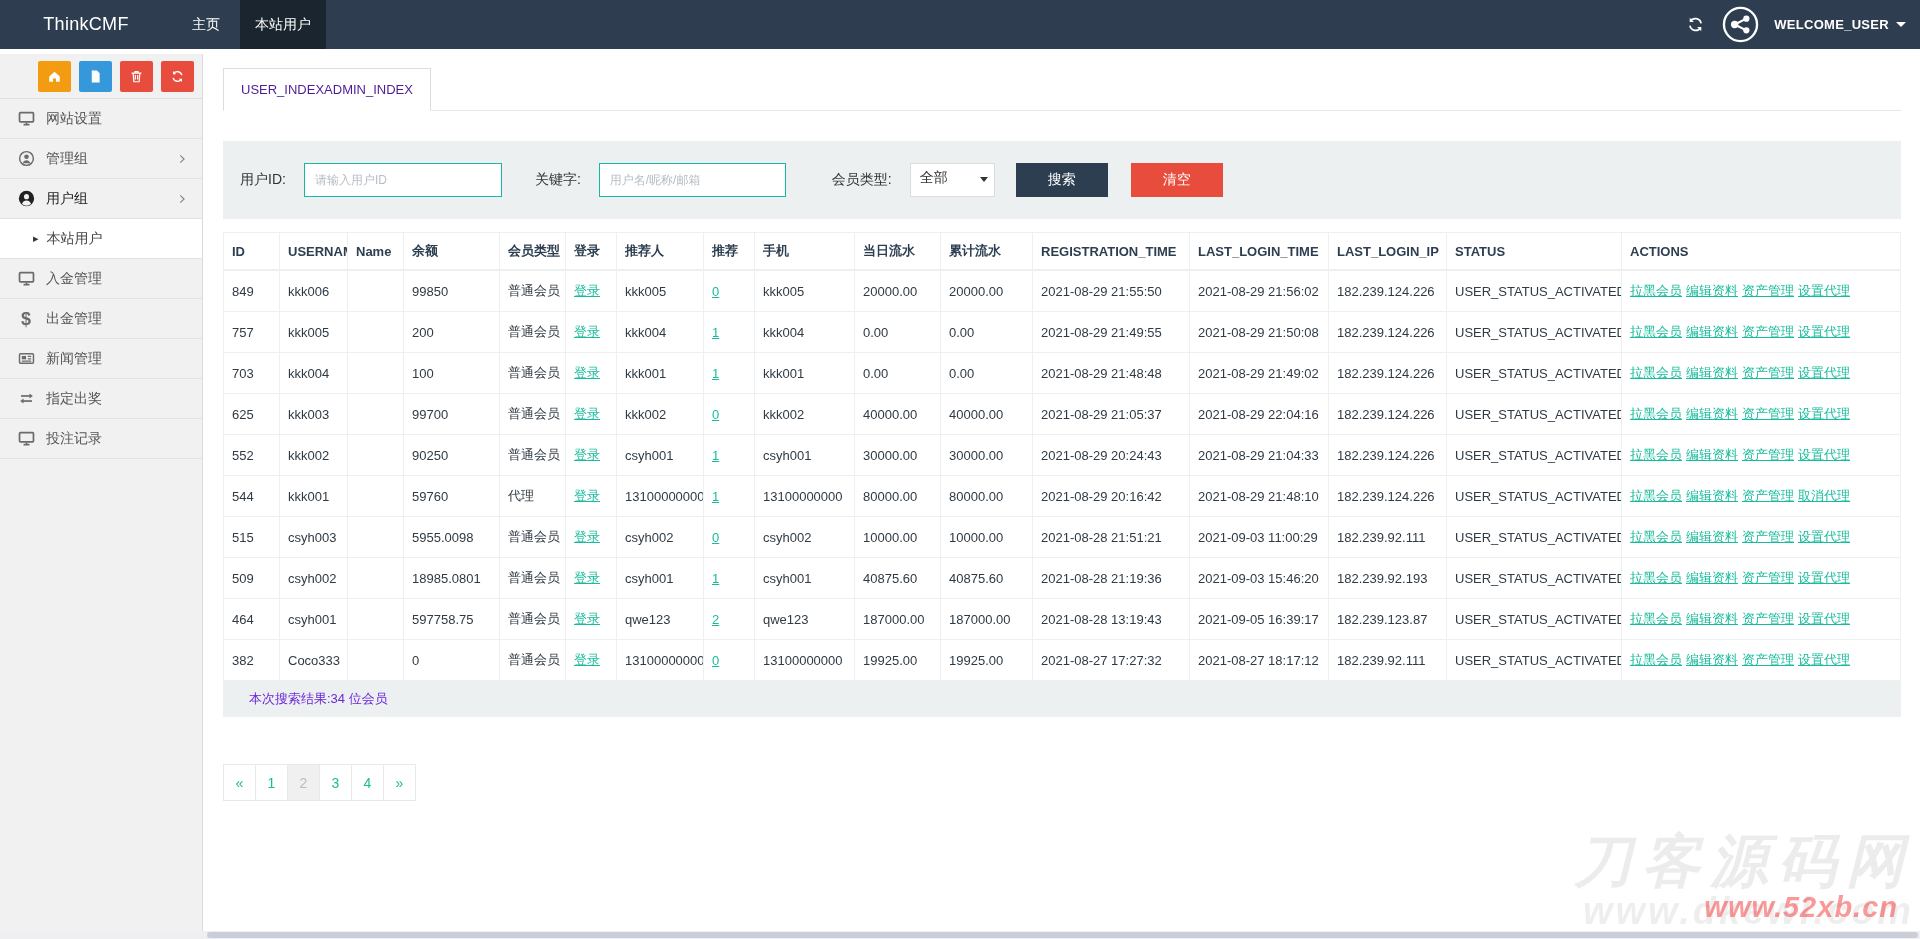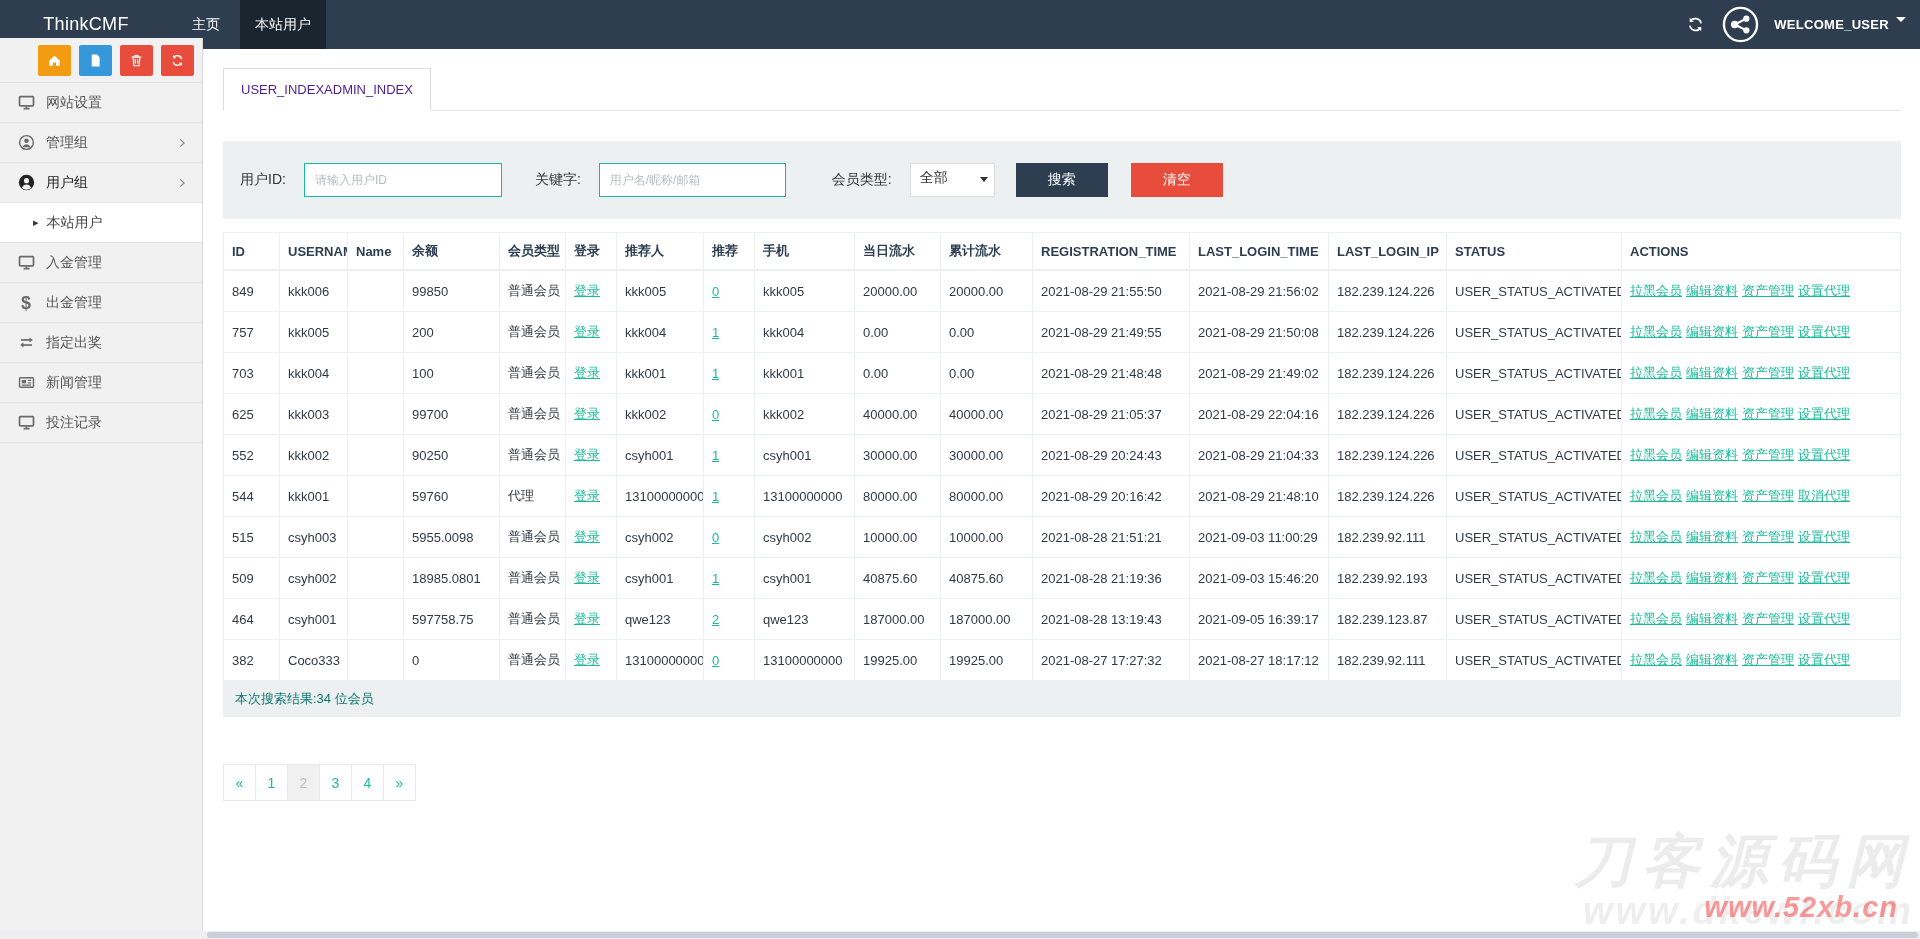--- a/index.html
+++ b/index.html
@@ -11,25 +11,25 @@
   
   .topbar { height:49px; background:#2e3e50; display:flex; align-items:stretch; color:#fff; }
   .brand { width:172px; display:flex; align-items:center; justify-content:center; font-size:18px; font-weight:500; letter-spacing:.3px; }
   .top-tabs { display:flex; align-items:stretch; }
   .top-tab { padding:0 20px; display:flex; align-items:center; font-size:14px; cursor:pointer; }
   .top-tab.active { background:#1a2530; padding:0 15px; }
   .topbar-right { margin-left:auto; display:flex; align-items:center; gap:15px; padding-right:14px; }
   .refresh-btn { width:20px; height:20px; cursor:pointer; display:flex; align-items:center; }
   .refresh-btn svg { width:17px; height:17px; }
   .avatar { width:37px; height:37px; cursor:pointer; }
-  .welcome-wrap { display:flex; gap:7px; cursor:pointer; }
+  .welcome-wrap { display:flex; align-items:center; gap:7px; cursor:pointer; }
   .welcome { font-size:13px; font-weight:bold; letter-spacing:.3px; }
   .caret-down { width:0; height:0; border-left:5px solid transparent; border-right:5px solid transparent; border-top:5px solid #fff; }
   
-  .sidebar { position:absolute; left:0; top:38px; bottom:0; width:203px; background:#f1f1f1; border-right:1px solid #d9d9d9; }
+  .sidebar { position:absolute; left:0; top:54px; bottom:0; width:203px; background:#f1f1f1; border-right:1px solid #d9d9d9; }
   .quick-row { height:45px; display:flex; align-items:center; gap:8px; padding-left:38px; border-bottom:1px solid #e0e0e0; }
   .quick-btn { width:33px; height:31px; border-radius:2px; border:none; display:flex; align-items:center; justify-content:center; cursor:pointer; padding:0; }
   .quick-btn svg { width:15px; height:15px; }
   .menu-item { height:40px; display:flex; align-items:center; padding:0 14px 0 15px; border-bottom:1px solid #e2e2e2; color:#555; font-size:14px; cursor:pointer; background:transparent; }
   .menu-item .mi-icon { width:22px; display:flex; justify-content:center; align-items:center; margin-right:9px; color:#6b6b6b; }
   .menu-item .mi-icon svg { width:17px; height:17px; }
   .menu-item.active { color:#1c1c1c; }
   .menu-item.active .mi-icon { color:#222; }
   .menu-item.sub { background:#fff; padding-left:33px; color:#444; }
   .sub-caret { font-size:11px; color:#333; margin-right:8px; }
@@ -54,21 +54,21 @@
   .btn-search { background:#2c3e50; margin-right:14px; }
   .btn-clear { background:#e74c3c; }
   
   .table-wrap { margin:13px 19px 0 19px; }
   table { width:100%; border-collapse:collapse; table-layout:fixed; font-size:13px; color:#2f3a44; }
   th, td { border:1px solid #ecf0f1; padding:8px; text-align:left; overflow:hidden; white-space:nowrap; }
   th { font-weight:bold; color:#2c3e50; border-bottom:2px solid #ecf0f1; padding:9px 8px; }
   td { padding:11px 8px; }
   td a { color:#18bc9c; text-decoration:underline; cursor:pointer; }
   td.c-actions a { margin-right:4px; }
-  .summary-band { margin:0 19px; background:#ecf0f1; padding:9px 12px; font-size:13px; color:#0f766e; }
+  .summary-band { margin:0 19px; background:#ecf0f1; padding:9px 26px; font-size:13px; color:#6d28d9; }
   
   .pagination { margin:47px 0 0 19px; display:inline-flex; }
   .page-box { min-width:33px; height:37px; display:flex; align-items:center; justify-content:center; border:1px solid #e8e8e8; margin-left:-1px; font-size:14px; color:#18bc9c; background:#fff; cursor:pointer; padding:0 11px; }
   .page-box:first-child { margin-left:0; }
   .page-box.current { background:#f0f0f0; color:#b7bec3; cursor:default; }
   
   .watermark { position:absolute; right:6px; bottom:9px; text-align:right; pointer-events:none; }
   .wm-title { font-size:58px; font-weight:bold; font-style:italic; color:rgba(0,0,0,0.075); letter-spacing:10px; line-height:1.05; }
   .wm-url { font-size:38px; font-weight:bold; font-style:italic; color:rgba(0,0,0,0.065); letter-spacing:3px; line-height:1; }
   .wm-red { position:absolute; right:16px; bottom:6px; font-size:29px; font-weight:bold; font-style:italic; color:rgba(244,70,70,0.55); letter-spacing:1px; }
@@ -199,37 +199,37 @@
       </div>
       <div class="menu-item">
         <span class="mi-icon">
           <span class="ic-dollar">$</span>
         </span>
         <span>出金管理</span>
       </div>
       <div class="menu-item">
         <span class="mi-icon">
           <svg viewBox="0 0 20 20">
+            <rect x="1.8" y="4.5" width="16.4" height="11" rx="1" fill="none" stroke="currentColor" stroke-width="1.7"></rect>
+            <rect x="4.5" y="7" width="5" height="4" fill="currentColor"></rect>
+            <path d="M11.5 7.5h4M11.5 10.5h4M4.5 13h11" stroke="currentColor" stroke-width="1.4"></path>
+          </svg>
+        </span>
+        <span>新闻管理</span>
+      </div>
+      <div class="menu-item">
+        <span class="mi-icon">
+          <svg viewBox="0 0 20 20">
             <path d="M3.5 7h11" stroke="currentColor" stroke-width="2"></path>
             <path d="M13.5 4l4 3-4 3z" fill="currentColor"></path>
             <path d="M16.5 13h-11" stroke="currentColor" stroke-width="2"></path>
             <path d="M6.5 10l-4 3 4 3z" fill="currentColor"></path>
           </svg>
         </span>
         <span>指定出奖</span>
-      </div>
-      <div class="menu-item">
-        <span class="mi-icon">
-          <svg viewBox="0 0 20 20">
-            <rect x="1.8" y="4.5" width="16.4" height="11" rx="1" fill="none" stroke="currentColor" stroke-width="1.7"></rect>
-            <rect x="4.5" y="7" width="5" height="4" fill="currentColor"></rect>
-            <path d="M11.5 7.5h4M11.5 10.5h4M4.5 13h11" stroke="currentColor" stroke-width="1.4"></path>
-          </svg>
-        </span>
-        <span>新闻管理</span>
       </div>
       <div class="menu-item">
         <span class="mi-icon">
           <svg viewBox="0 0 20 20">
             <rect x="1.8" y="3" width="16.4" height="11" rx="1" fill="none" stroke="currentColor" stroke-width="2"></rect>
             <path d="M6.5 17.2h7M10 14.5v2.7" stroke="currentColor" stroke-width="1.8"></path>
           </svg>
         </span>
         <span>投注记录</span>
       </div>

